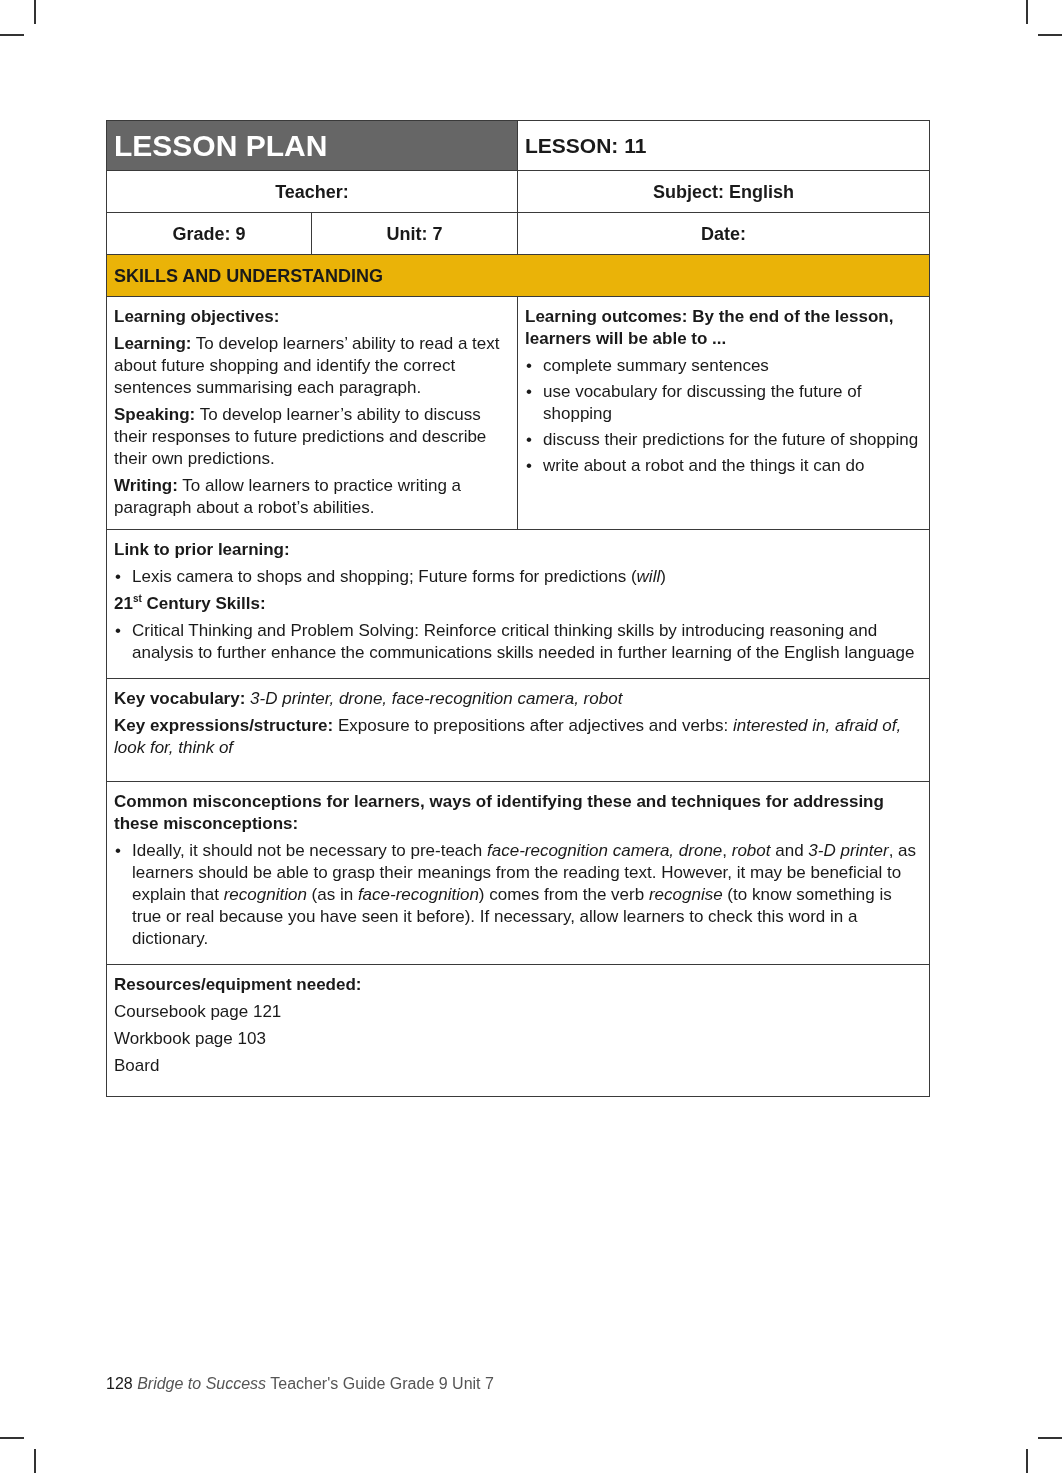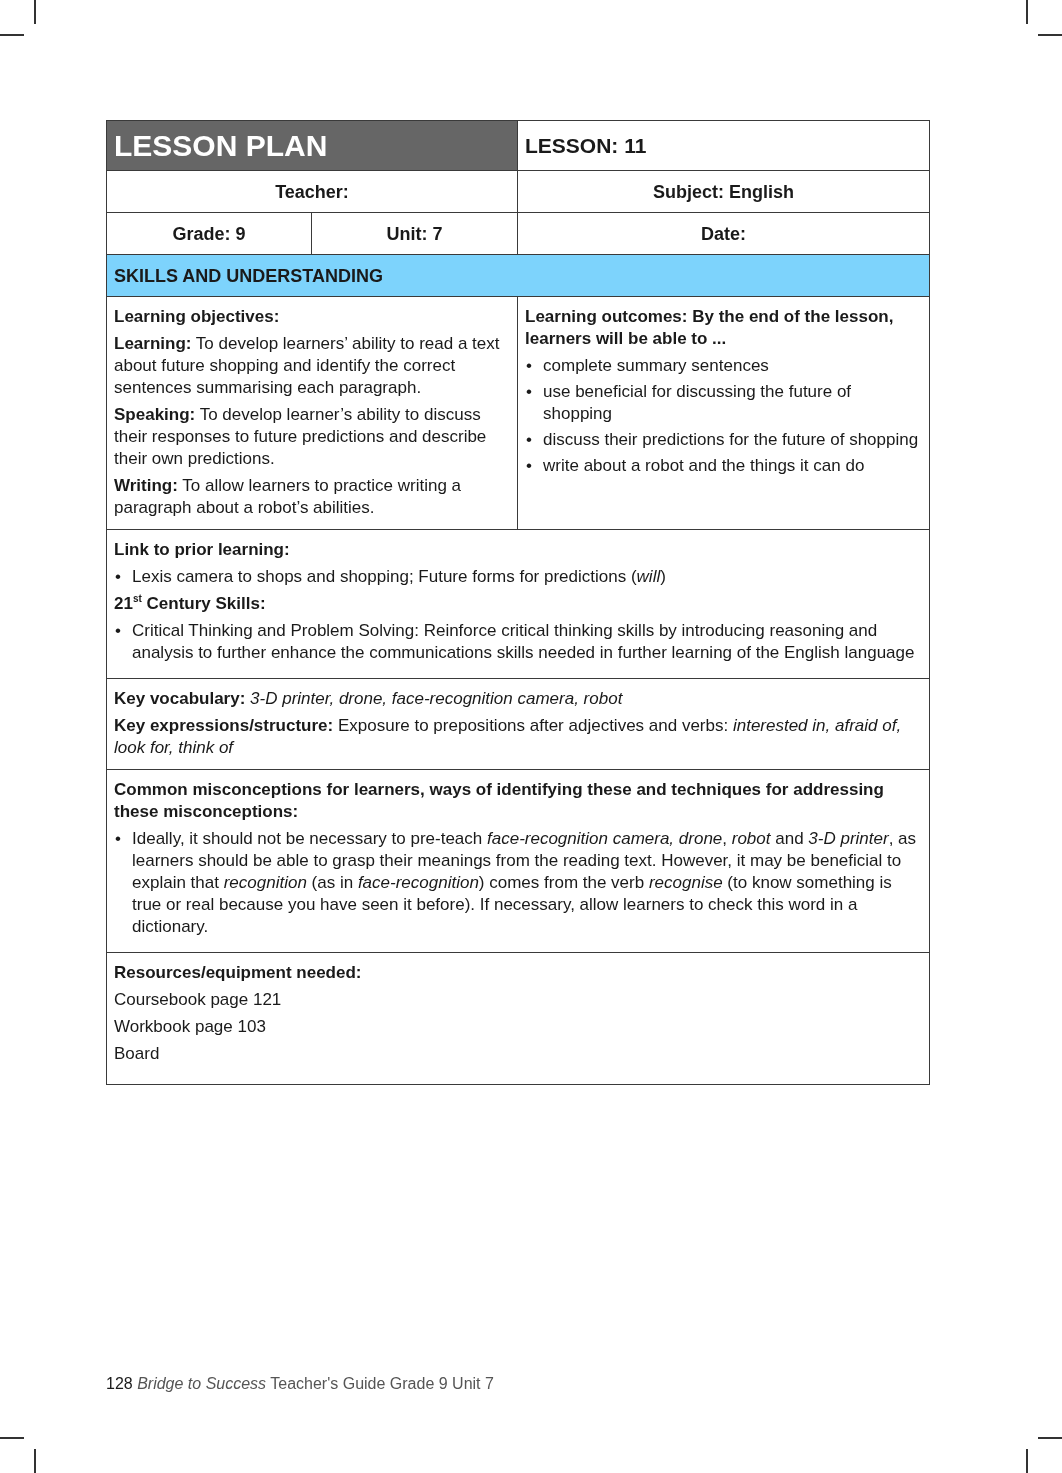--- a/index.html
+++ b/index.html
@@ -18,21 +18,21 @@
   table.plan td {
     border: 1.5px solid #3a3a3a; padding: 0 7px; vertical-align: top;
     font-size: 17px; line-height: 22px;
   }
   .title-cell {
     background: #666666; color: #ffffff; font-weight: bold; font-size: 30px !important;
     height: 49px; vertical-align: middle !important;
   }
   .lesson-cell { font-weight: bold; font-size: 21px !important; vertical-align: middle !important; }
   .hdr-cell { font-weight: bold; font-size: 18px !important; height: 41px; vertical-align: middle !important; text-align: center; }
-  .section-cell { background: #7dd3fc; font-weight: bold; font-size: 18px !important; height: 41px; vertical-align: middle !important; }
+  .section-cell { background: #eab308; font-weight: bold; font-size: 18px !important; height: 41px; vertical-align: middle !important; }
   .b { font-weight: bold; }
   .i { font-style: italic; }
   .pad { padding-top: 9px !important; padding-bottom: 10px !important; }
   p { margin: 0 0 5px 0; }
   ul { margin: 0 0 5px 0; padding: 0; list-style: none; }
   ul li { position: relative; padding-left: 18px; margin-bottom: 4px; }
   ul li::before { content: "•"; position: absolute; left: 1px; top: 0; }
   sup { font-size: 10px; line-height: 0; }
   .footer {
     position: absolute; left: 106px; top: 1375px; font-size: 16px; color: #555;
@@ -78,42 +78,42 @@
     <td colspan="2" class="pad">
       <p class="b">Learning objectives:</p>
       <p><span class="b">Learning:</span><span> To develop learners’ ability to read a text about future shopping and identify the correct sentences summarising each paragraph.</span></p>
       <p><span class="b">Speaking:</span><span> To develop learner’s ability to discuss their responses to future predictions and describe their own predictions.</span></p>
       <p style="margin-bottom:0"><span class="b">Writing:</span><span> To allow learners to practice writing a paragraph about a robot’s abilities.</span></p>
     </td>
     <td class="pad">
       <p class="b">Learning outcomes: By the end of the lesson, learners will be able to ...</p>
       <ul>
         <li>complete summary sentences</li>
-        <li>use beneficial for discussing the future of shopping</li>
+        <li>use vocabulary for discussing the future of shopping</li>
         <li>discuss their predictions for the future of shopping</li>
         <li>write about a robot and the things it can do</li>
       </ul>
     </td>
   </tr>
   <tr>
     <td colspan="3" class="pad">
       <p class="b">Link to prior learning:</p>
       <ul>
         <li><span>Lexis camera to shops and shopping; Future forms for predictions (</span><span class="i">will</span><span>)</span></li>
       </ul>
       <p class="b"><span>21</span><sup>st</sup><span> Century Skills:</span></p>
       <ul style="margin-bottom:0">
         <li>Critical Thinking and Problem Solving: Reinforce critical thinking skills by introducing reasoning and analysis to further enhance the communications skills needed in further learning of the English language</li>
       </ul>
     </td>
   </tr>
   <tr>
     <td colspan="3" class="pad">
       <p><span class="b">Key vocabulary:</span><span class="i"> 3-D printer, drone, face-recognition camera, robot</span></p>
-      <p style="margin-bottom:0"><span class="b">Key expressions/structure:</span><span> Exposure to prepositions after adjectives and verbs: </span><span class="i">interested in, afraid of, look for, think of</span></p>
+      <p style="margin-bottom:12px"><span class="b">Key expressions/structure:</span><span> Exposure to prepositions after adjectives and verbs: </span><span class="i">interested in, afraid of, look for, think of</span></p>
     </td>
   </tr>
   <tr>
     <td colspan="3" class="pad">
       <p class="b">Common misconceptions for learners, ways of identifying these and techniques for addressing these misconceptions:</p>
       <ul style="margin-bottom:0">
         <li id="misc-item"><span>Ideally, it should not be necessary to pre-teach </span><span class="i">face-recognition camera, drone</span><span>, </span><span class="i">robot</span><span> and </span><span class="i">3-D printer</span><span>, as learners should be able to grasp their meanings from the reading text. However, it may be beneficial to explain that </span><span class="i">recognition</span><span> (as in </span><span class="i">face-recognition</span><span>) comes from the verb </span><span class="i">recognise</span><span> (to know something is true or real because you have seen it before). If necessary, allow learners to check this word in a dictionary.</span></li>
       </ul>
     </td>
   </tr>

